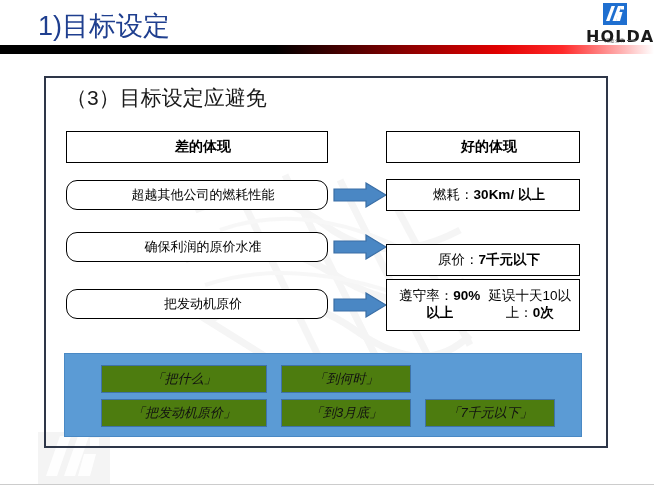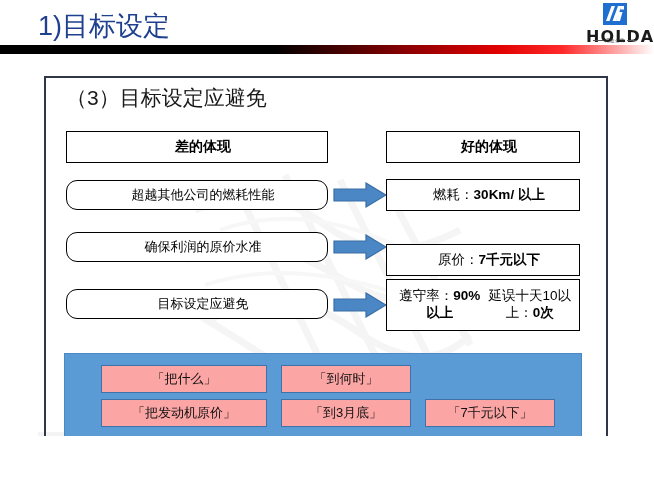--- a/index.html
+++ b/index.html
@@ -6,21 +6,21 @@
     margin: 0;
     padding: 0;
     background: #ffffff;
   }
   body {
     font-family: "Liberation Sans", "DejaVu Sans", sans-serif;
   }
   #slide {
     position: relative;
     width: 654px;
-    height: 436px;
+    height: 494px;
     background: #ffffff;
     overflow: hidden;
   }
 
   
   .wm-center {
     position: absolute;
     left: 175px;
     top: 170px;
     width: 300px;
@@ -186,29 +186,30 @@
     left: 64px;
     top: 353px;
     width: 518px;
     height: 84px;
     background: #5b9bd5;
     border: 1.5px solid #4a89c4;
     box-sizing: border-box;
   }
   .chip {
     position: absolute;
-    background: #fca5a5;
+    background: #4d7c0f;
     border: 1.2px solid #3f72a8;
     box-sizing: border-box;
     display: flex;
     align-items: center;
     justify-content: center;
     font-size: 13px;
     color: #111;
     text-align: center;
+    font-style: italic;
   }
   .chip-r1 { top: 11px; height: 28px; }
   .chip-r2 { top: 45px; height: 28px; }
   .chip-c1 { left: 36px;  width: 166px; }
   .chip-c2 { left: 216px; width: 130px; }
   .chip-c3 { left: 360px; width: 130px; }
 
   
   .footer-rule {
     position: absolute;
@@ -286,21 +287,21 @@
   </div>
 
   <div class="box bad-item bx-bad-2">确保利润的原价水准</div>
   <svg class="arrow ar-2" viewBox="0 0 54 26">
     <path d="M1 7 L33 7 L33 1 L53 13 L33 25 L33 19 L1 19 Z" fill="#4a87c4" stroke="#3a6ea5" stroke-width="1.2"></path>
   </svg>
   <div class="box good-item bx-good-2">
     <span><span>原价：</span><b>7千元以下</b></span>
   </div>
 
-  <div class="box bad-item bx-bad-3">目标设定应避免</div>
+  <div class="box bad-item bx-bad-3">把发动机原价</div>
   <svg class="arrow ar-3" viewBox="0 0 54 26">
     <path d="M1 7 L33 7 L33 1 L53 13 L33 25 L33 19 L1 19 Z" fill="#4a87c4" stroke="#3a6ea5" stroke-width="1.2"></path>
   </svg>
   <div class="box good-item two-line bx-good-3">
     <span class="l1"><span>遵守率：</span><b>90%以上</b></span>
     <span class="l2"><span>延误十天10以上：</span><b>0次</b></span>
   </div>
 
   <div class="blue-panel">
     <div class="chip chip-r1 chip-c1">「把什么」</div>

